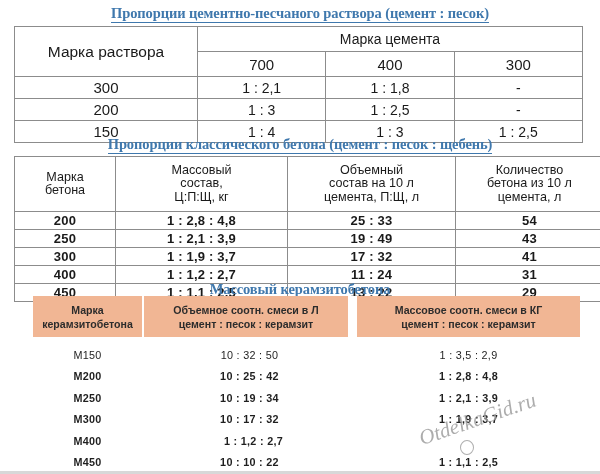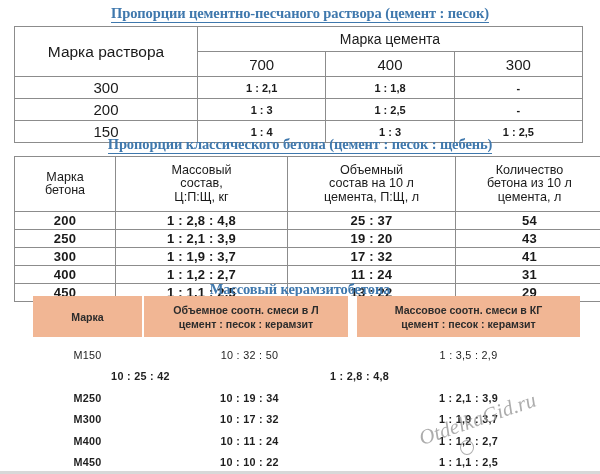--- a/index.html
+++ b/index.html
@@ -79,22 +79,22 @@
   #table1 .hdr-span {
     font-size: 14px;
     height: 24px;
   }
   #table1 .hdr-sub {
     height: 24px;
     font-size: 15px;
   }
   #table1 .body-row td {
     height: 21px;
-    font-weight: bold;
-    font-size: 11px;
+    font-weight: normal;
+    font-size: 14px;
   }
   #table1 .body-row td.mark {
     font-weight: normal;
     font-size: 15px;
   }
 
   
   #table2 {
     left: 14px;
     top: 156px;
@@ -266,27 +266,27 @@
         </th>
         <th style="width:143px;">
           <div>Количество</div>
           <div>бетона из 10 л</div>
           <div>цемента, л</div>
         </th>
       </tr>
       <tr>
         <td>200</td>
         <td>1 : 2,8 : 4,8</td>
-        <td>25 : 37</td>
+        <td>25 : 33</td>
         <td>54</td>
       </tr>
       <tr>
         <td>250</td>
         <td>1 : 2,1 : 3,9</td>
-        <td>19 : 20</td>
+        <td>19 : 49</td>
         <td>43</td>
       </tr>
       <tr>
         <td>300</td>
         <td>1 : 1,9 : 3,7</td>
         <td>17 : 32</td>
         <td>41</td>
       </tr>
       <tr>
         <td>400</td>
@@ -302,55 +302,56 @@
       </tr>
     </tbody>
   </table>
 
   <div class="sec-title" id="title3"><span class="u">Массовый керамзитобетона</span></div>
 
   <div id="table3">
     <div id="t3-header">
       <div class="t3-hcell" id="t3-h1">
         <div>Марка</div>
+        <div>керамзитобетона</div>
       </div>
       <div id="t3-gap1"></div>
       <div class="t3-hcell" id="t3-h2">
         <div>Объемное соотн. смеси в Л</div>
         <div>цемент : песок : керамзит</div>
       </div>
       <div id="t3-gap2"></div>
       <div class="t3-hcell" id="t3-h3">
         <div>Массовое соотн. смеси в КГ</div>
         <div>цемент : песок : керамзит</div>
       </div>
     </div>
     <div id="t3-body">
       <div class="t3-row first">
         <div class="t3-c1">М150</div>
         <div class="t3-c2">10 : 32 : 50</div>
         <div class="t3-c3">1 : 3,5 : 2,9</div>
       </div>
       <div class="t3-row bold">
+        <div class="t3-c1">М200</div>
         <div class="t3-c2">10 : 25 : 42</div>
         <div class="t3-c3">1 : 2,8 : 4,8</div>
       </div>
       <div class="t3-row bold">
         <div class="t3-c1">М250</div>
         <div class="t3-c2">10 : 19 : 34</div>
         <div class="t3-c3">1 : 2,1 : 3,9</div>
       </div>
       <div class="t3-row bold">
         <div class="t3-c1">М300</div>
         <div class="t3-c2">10 : 17 : 32</div>
         <div class="t3-c3">1 : 1,9 : 3,7</div>
       </div>
       <div class="t3-row bold">
         <div class="t3-c1">М400</div>
-        <div class="t3-c2">10 : 11 : 24</div>
         <div class="t3-c3">1 : 1,2 : 2,7</div>
       </div>
       <div class="t3-row bold">
         <div class="t3-c1">М450</div>
         <div class="t3-c2">10 : 10 : 22</div>
         <div class="t3-c3">1 : 1,1 : 2,5</div>
       </div>
     </div>
   </div>
 

